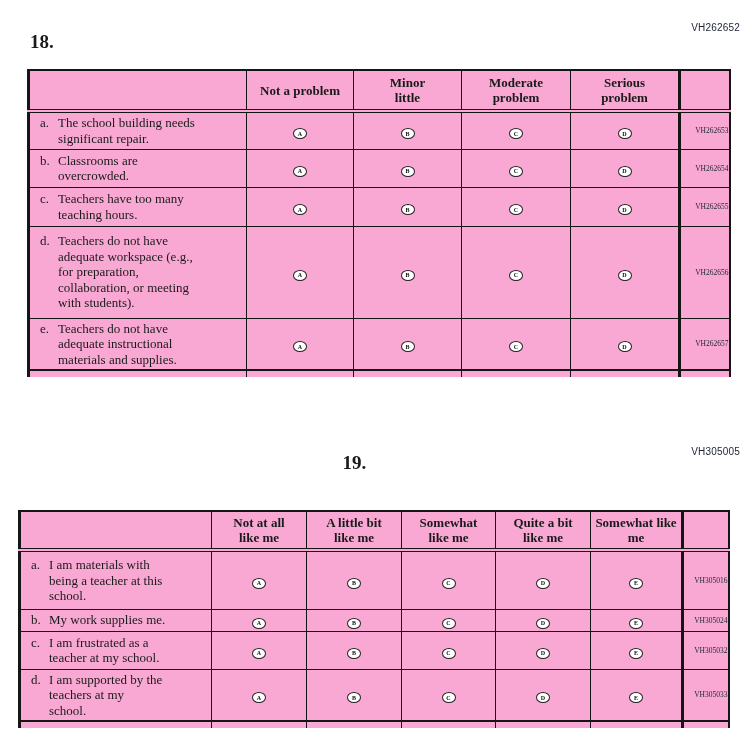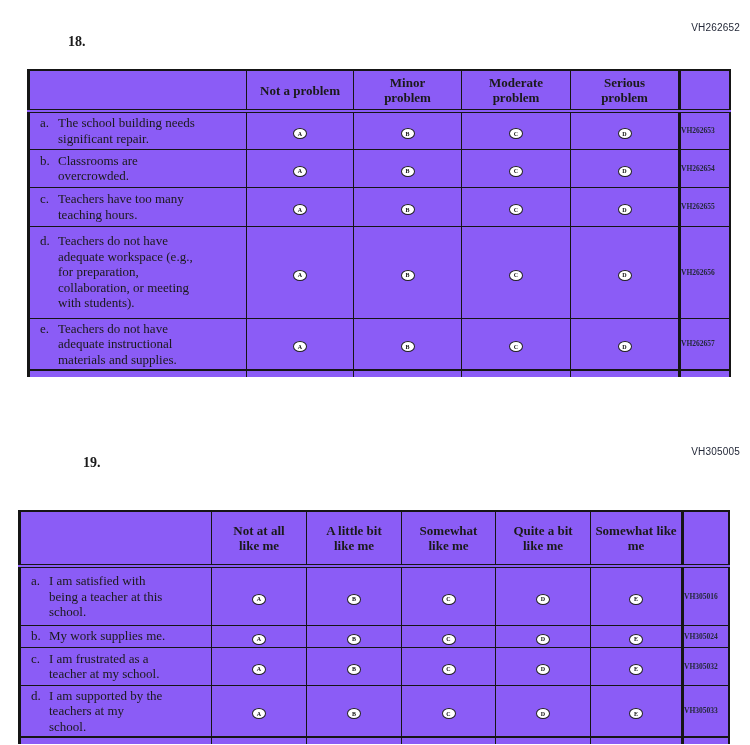--- a/index.html
+++ b/index.html
@@ -6,27 +6,27 @@
   body{
     width:750px;height:745px;background:#ffffff;position:relative;
     font-family:"Liberation Serif", serif;color:#1a1a1a;
     -webkit-font-smoothing:antialiased;
   }
   .vhcode{
     position:absolute;font-size:10px;letter-spacing:0.2px;color:#232838;
     font-family:Liberation Sans, sans-serif;
   }
   .question{
-    position:absolute;display:flex;font-size:14px;line-height:17px;margin-left:38px;
+    position:absolute;display:flex;font-size:19px;line-height:17px;
   }
   .qnum{font-weight:bold;width:25px;flex:none;}
   .qbold{font-weight:bold;}
   table.grid{
     position:absolute;border-collapse:collapse;table-layout:fixed;
-    background:#8b5cf6;
+    background:#f9a8d4;
   }
   .grid th,.grid td{border:1px solid #151515;padding:0;overflow:hidden;}
   .grid th{
     font-weight:bold;font-size:13px;line-height:15px;text-align:center;
     vertical-align:middle;white-space:pre-line;
   }
   
   .grid tr > *:first-child{border-left:3px solid #151515;}
   .grid tr > *:last-child{border-right:2px solid #151515;border-left:3px solid #151515;}
   .grid thead th{border-top:2px solid #151515;border-bottom:4px double #151515;}
@@ -39,42 +39,41 @@
   .stx{white-space:pre-line;}
   
   td.opt{text-align:center;vertical-align:middle;}
   .bubble{
     display:inline-flex;width:12px;height:9px;border:1px solid #222;
     border-radius:50%;align-items:center;justify-content:center;
     font-size:6px;font-weight:bold;line-height:1;color:#111;
     box-sizing:content-box;cursor:pointer;background:#fff;
   }
   td.vh{
-    font-size:7.5px;text-align:left;vertical-align:middle;color:#232838;
+    font-size:7.5px;text-align:right;vertical-align:middle;color:#232838;
     font-family:"Liberation Serif", serif;
-    font-weight:bold;
   }
   
   .t18 thead tr{height:41px;}
   .t18 tbody tr:nth-child(1){height:38px;}
   .t18 tbody tr:nth-child(2){height:38px;}
   .t18 tbody tr:nth-child(3){height:39px;}
   .t18 tbody tr:nth-child(4){height:92px;}
   .t18 tbody tr:nth-child(5){height:50px;}
-  .t19 thead tr{height:55px;}
+  .t19 thead tr{height:39px;}
   .t19 tbody tr:nth-child(1){height:59px;}
   .t19 tbody tr:nth-child(2){height:22px;}
   .t19 tbody tr:nth-child(3){height:38px;}
   .t19 tbody tr:nth-child(4){height:51px;}
   
   #code18{top:22px;right:10px;}
   #q18question{left:30px;top:33px;width:670px;}
   #t18{left:27px;top:69px;width:701px;}
   #code19{top:446px;right:10px;}
-  #q19question{left:45px;top:454px;width:650px;}
+  #q19question{left:30px;top:454px;width:650px;justify-content:center;}
   #t19{left:18px;top:510px;width:709px;}
 </style>
 </head>
 <body>
 
 <div id="code18" class="vhcode">VH262652</div>
 
 <div id="q18question" class="question">
   <span class="qnum">18.</span>
 </div>
@@ -86,21 +85,21 @@
       <col style="width:108px">
     <col style="width:109px">
       <col style="width:109px">
       <col style="width:50px">
   </colgroup>
   <thead>
     <tr>
       <th></th>
       <th>Not a problem</th>
       <th>Minor
-problem</th>
+little</th>
       <th>Moderate
 problem</th>
       <th>Serious
 problem</th>
       <th></th>
     </tr>
   </thead>
   <tbody>
     <tr>
       <td class="stem">
@@ -217,21 +216,21 @@
       <th>Somewhat like
 me</th>
       <th></th>
     </tr>
   </thead>
   <tbody>
     <tr>
       <td class="stem">
           <div class="stem-inner">
             <span class="ltr">a.</span>
-            <span class="stx">I am satisfied with
+            <span class="stx">I am materials with
 being a teacher at this
 school.</span>
           </div>
         </td>
       <td class="opt"><span class="bubble">A</span></td>
       <td class="opt"><span class="bubble">B</span></td>
       <td class="opt"><span class="bubble">C</span></td>
       <td class="opt"><span class="bubble">D</span></td>
       <td class="opt"><span class="bubble">E</span></td>
       <td class="vh">VH305016</td>

